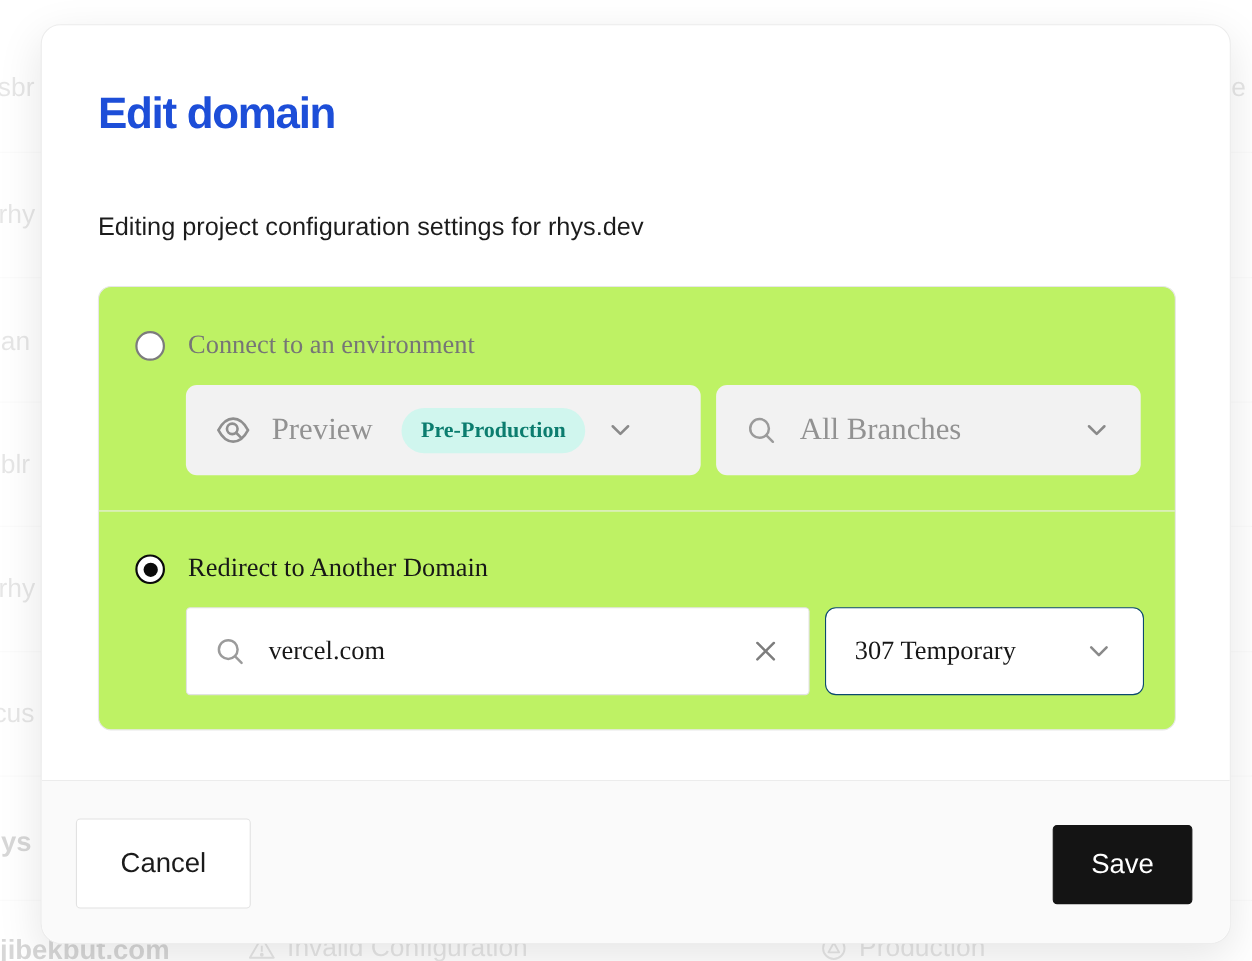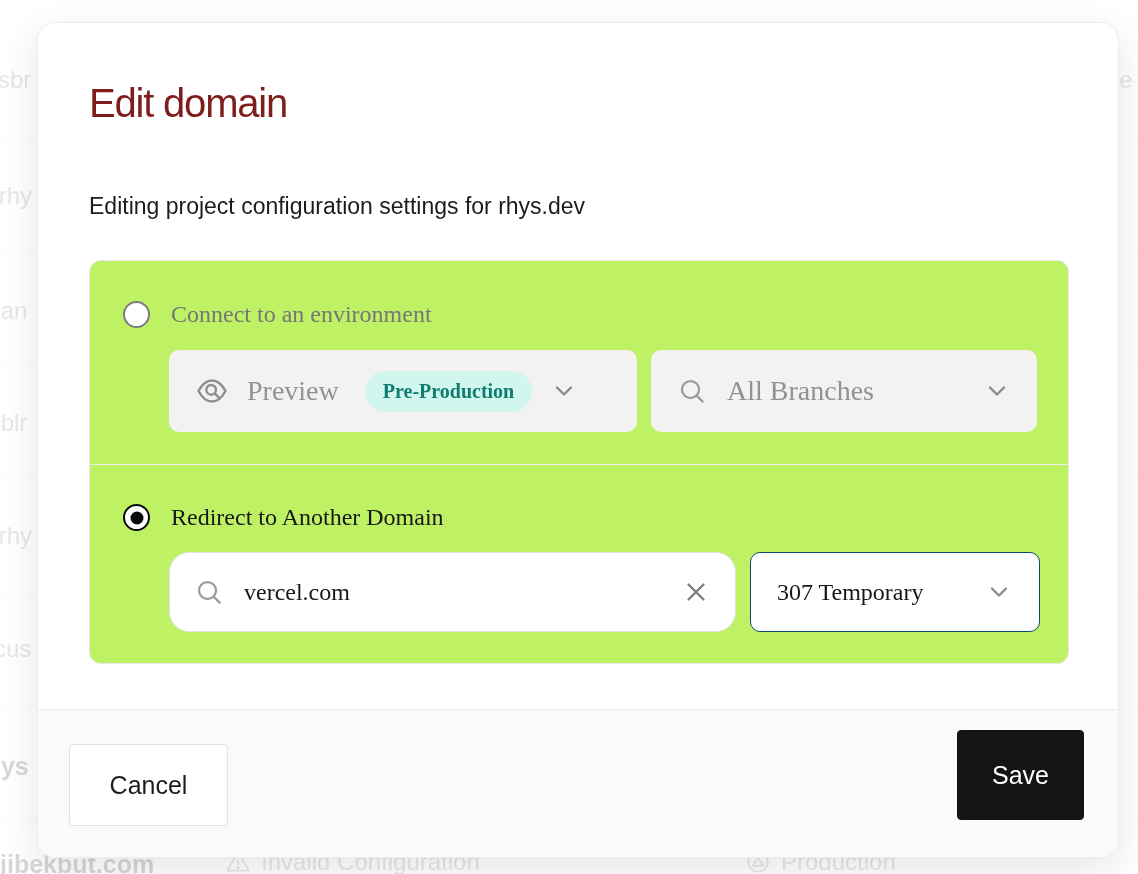--- a/index.html
+++ b/index.html
@@ -25,21 +25,21 @@
   .overlay { position:absolute; inset:0; background:rgba(255,255,255,0.78); }
 
   
   .modal {
     position:absolute; left:37px; top:22px; width:1082px; height:836px;
     background:#ffffff; border:1px solid #ececec; border-radius:18px;
     box-shadow:0 12px 40px rgba(0,0,0,0.10);
   }
   .modal-title {
     position:absolute; left:51px; top:58px;
-    font-size:40px; font-weight:400; letter-spacing:-1.2px; color:#7f1d1d;
+    font-size:40px; font-weight:700; letter-spacing:-1.2px; color:#1d4ed8;
   }
   .modal-subtitle {
     position:absolute; left:51px; top:170px;
     font-size:23px; color:#1c1c1c;
   }
   .modal-subtitle b { font-weight:400; }
 
   
   .card {
     position:absolute; left:51px; top:237px; width:980px; height:404px;
@@ -76,21 +76,21 @@
   .badge {
     background:#d0f6ee; color:#0c7d6f; font-size:20px; font-weight:700;
     padding:9px 18px; border-radius:999px; margin-left:8px; white-space:nowrap;
   }
   .chev { width:28px; height:28px; flex:0 0 auto; }
   .chev svg { width:100%; height:100%; stroke:#8a8a8a; fill:none; stroke-width:2; }
   .ml-auto { margin-left:auto; }
 
   .input-box {
     width:567px; height:80px; background:#fff; border:1px solid #e2e2e2;
-    border-radius:20px; display:flex; align-items:center; padding:0 24px; gap:20px;
+    border-radius:4px; display:flex; align-items:center; padding:0 24px; gap:20px;
   }
   .input-box input {
     border:none; outline:none; font-size:24px; color:#171717; flex:1;
     font-family:inherit; background:transparent; min-width:0;
   }
   .icon-24 { width:30px; height:30px; flex:0 0 auto; }
   .icon-24 svg { width:100%; height:100%; stroke:#9b9b9b; fill:none; stroke-width:1.8; }
   .icon-34 { width:34px; height:34px; flex:0 0 auto; }
   .icon-34 svg { width:100%; height:100%; stroke:#8f8f8f; fill:none; stroke-width:1.7; }
   .clear-btn { width:30px; height:30px; cursor:pointer; flex:0 0 auto; }
@@ -110,21 +110,21 @@
   }
   .btn {
     position:absolute; display:flex; align-items:center; justify-content:center;
     font-size:25px; border-radius:4px; cursor:pointer; font-family:inherit;
   }
   .btn-cancel {
     left:31px; top:34px; width:159px; height:82px;
     background:#ffffff; border:1px solid #e2e2e2; color:#1b1b1b;
   }
   .btn-save {
-    right:34px; top:20px; width:127px; height:90px;
+    right:34px; top:40px; width:127px; height:72px;
     background:#141414; border:1px solid #141414; color:#ffffff;
   }
 </style>
 </head>
 <body>
 
 <div class="bg-layer">
   <div class="bg-line" style="top:138px"></div>
   <div class="bg-line" style="top:252px"></div>
   <div class="bg-line" style="top:365px"></div>

